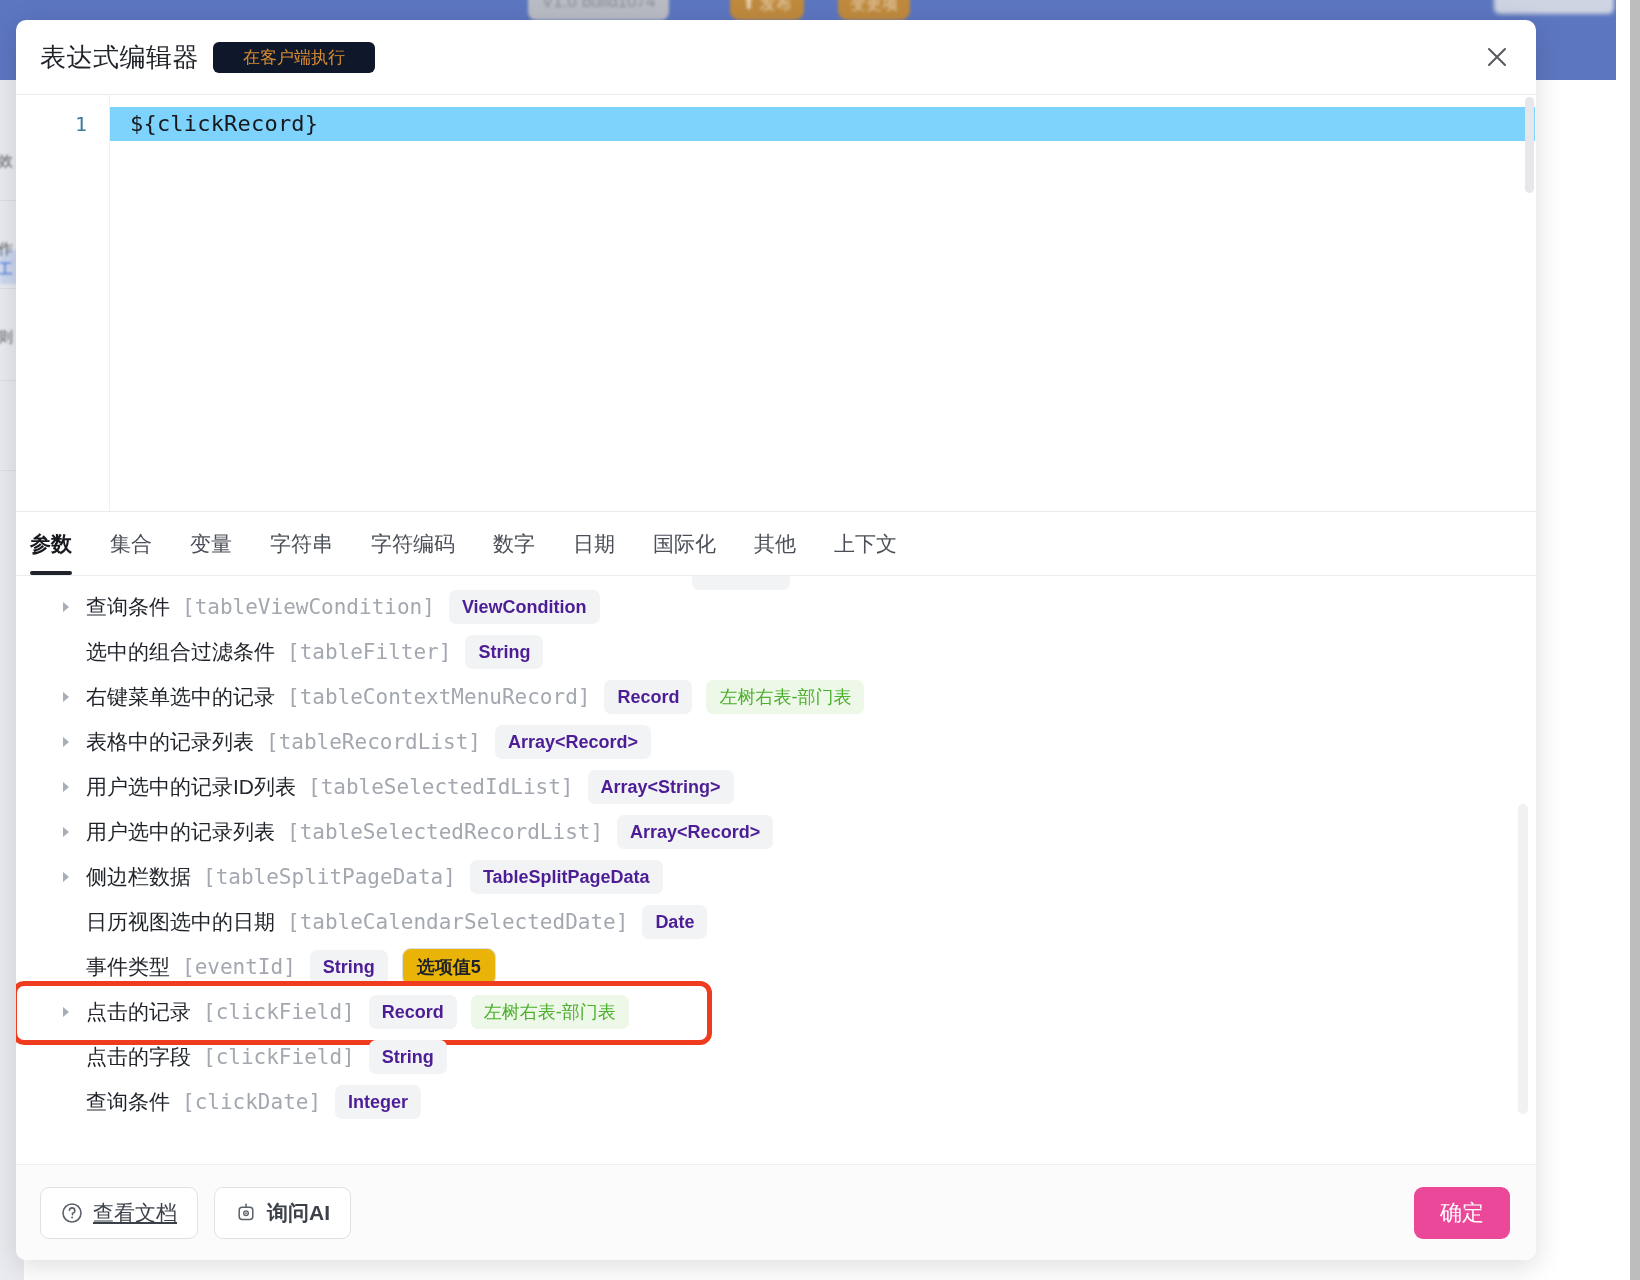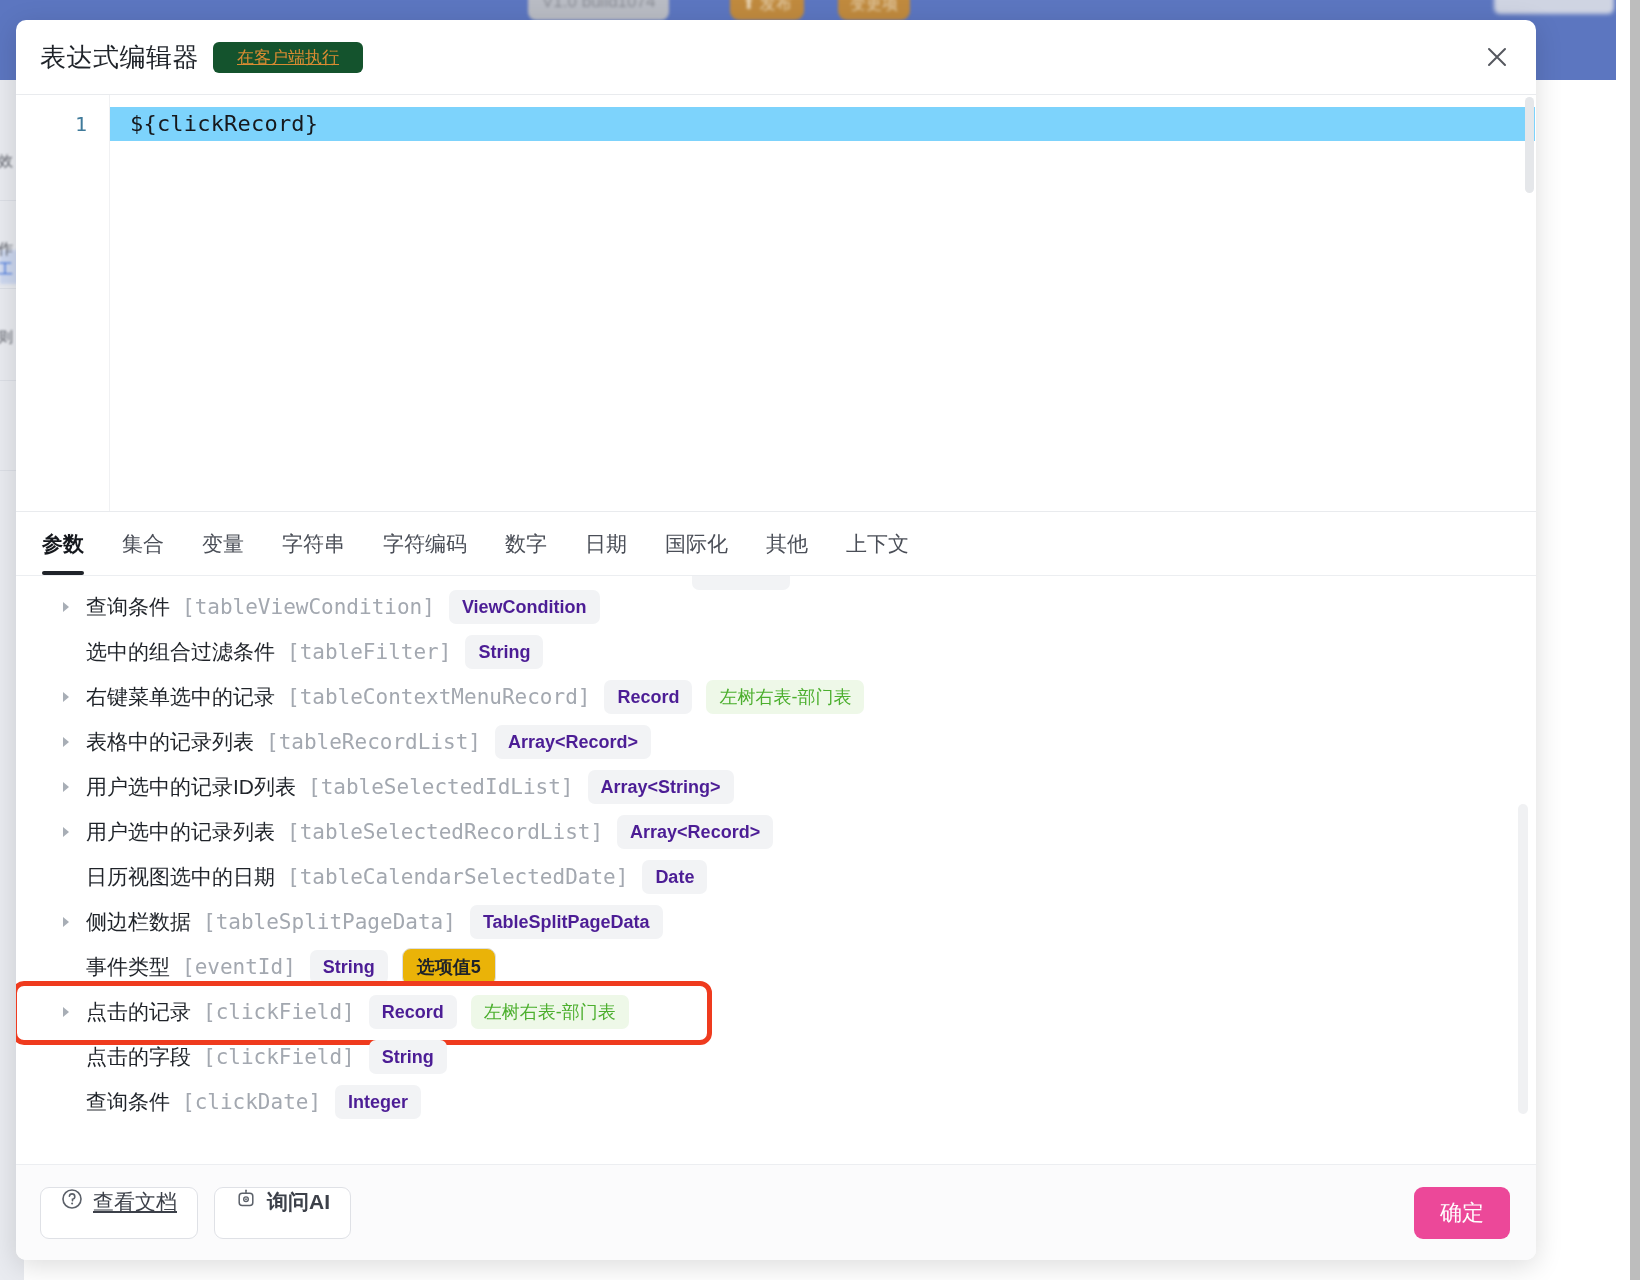--- a/index.html
+++ b/index.html
@@ -89,26 +89,25 @@
     display: flex; align-items: center;
     padding: 0 26px 0 24px;
     position: relative;
   }
   .dlg-title {
     font-size: 26px; color: #1f2329; font-weight: 500;
     letter-spacing: .5px;
   }
   .dlg-badge {
     margin-left: 14px;
-    background: #14532d; color: #d98b32;
+    background: #0f172a; color: #d98b32;
     border-radius: 6px;
     font-size: 17px;
-    padding: 7px 24px;
+    padding: 7px 30px;
     line-height: 1;
-    text-decoration: underline;
   }
   .dlg-close {
     position: absolute; right: 22px; top: 50%; transform: translateY(-50%);
     width: 34px; height: 34px;
     display: flex; align-items: center; justify-content: center;
     cursor: pointer; color: #55585f;
   }
 
   
   .editor-wrap {
@@ -148,21 +147,21 @@
   }
   .editor-vscroll .thumb {
     position: absolute; right: 0; top: 2px; width: 9px; height: 96px;
     background: #e5e7ea; border-radius: 5px;
   }
 
   
   .tabs {
     flex: 0 0 64px;
     display: flex; align-items: center;
-    padding: 0 26px;
+    padding: 0 14px;
     border-bottom: 1px solid #eceef1;
     background: #fff;
     position: relative;
   }
   .tab {
     font-size: 21px; color: #4a4e57;
     margin-right: 38px;
     cursor: pointer;
     position: relative;
     height: 100%;
@@ -245,21 +244,21 @@
   .dlg-footer {
     flex: 0 0 96px;
     border-top: 1px solid #eceef1;
     background: #fbfbfc;
     display: flex; align-items: center;
     padding: 0 26px 0 24px;
     gap: 16px;
   }
   .ghost-btn {
     height: 52px;
-    display: flex; align-items: flex-start; gap: 10px;
+    display: flex; align-items: center; gap: 10px;
     padding: 0 20px;
     background: #ffffff;
     border: 1px solid #dfe1e6;
     border-radius: 9px;
     font-size: 21px; color: #3c4049;
     cursor: pointer;
     white-space: nowrap;
   }
   .ghost-btn .lbl { text-decoration: underline; }
   .ghost-btn .lbl.nounder { text-decoration: none; font-weight: 700; }
@@ -415,38 +414,38 @@
           <div class="caret">
             <svg width="12" height="14" viewBox="0 0 12 14">
               <path d="M3 2 L9 7 L3 12 Z" fill="#a8aeb6"></path>
             </svg>
           </div>
           <span class="row-label">用户选中的记录列表</span>
           <span class="row-key">[tableSelectedRecordList]</span>
           <span class="chip">Array&lt;Record&gt;</span>
         </div>
         <div class="row">
+          <div class="caret">
+            <svg width="12" height="14" viewBox="0 0 12 14">
+              <path d="M3 2 L9 7 L3 12 Z" fill="#a8aeb6"></path>
+            </svg>
+          </div>
+          <span class="row-label">侧边栏数据</span>
+          <span class="row-key">[tableSplitPageData]</span>
+          <span class="chip">TableSplitPageData</span>
+        </div>
+        <div class="row">
           <div class="caret empty">
             <svg width="12" height="14" viewBox="0 0 12 14">
               <path d="M3 2 L9 7 L3 12 Z" fill="#a8aeb6"></path>
             </svg>
           </div>
           <span class="row-label">日历视图选中的日期</span>
           <span class="row-key">[tableCalendarSelectedDate]</span>
           <span class="chip">Date</span>
-        </div>
-        <div class="row">
-          <div class="caret">
-            <svg width="12" height="14" viewBox="0 0 12 14">
-              <path d="M3 2 L9 7 L3 12 Z" fill="#a8aeb6"></path>
-            </svg>
-          </div>
-          <span class="row-label">侧边栏数据</span>
-          <span class="row-key">[tableSplitPageData]</span>
-          <span class="chip">TableSplitPageData</span>
         </div>
         <div class="row">
           <div class="caret empty">
             <svg width="12" height="14" viewBox="0 0 12 14">
               <path d="M3 2 L9 7 L3 12 Z" fill="#a8aeb6"></path>
             </svg>
           </div>
           <span class="row-label">事件类型</span>
           <span class="row-key">[eventId]</span>
           <span class="chip">String</span>

